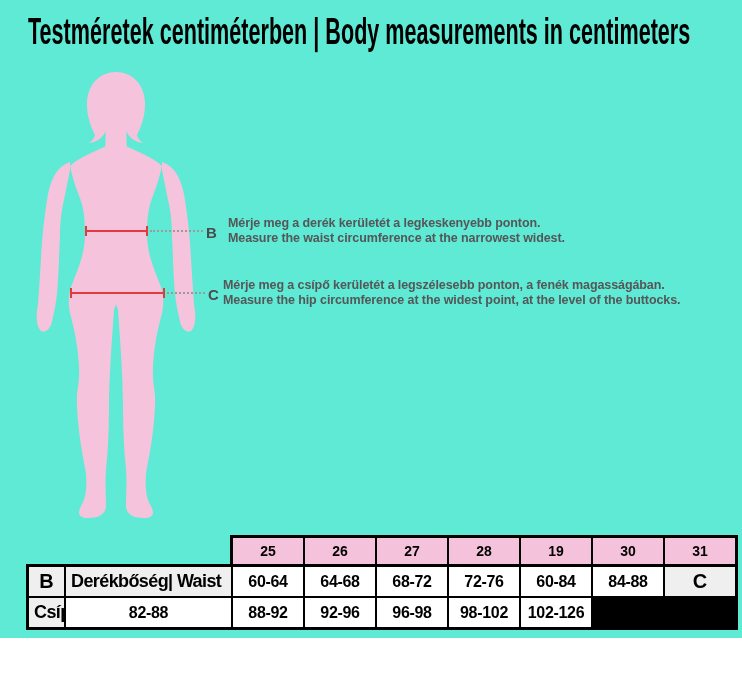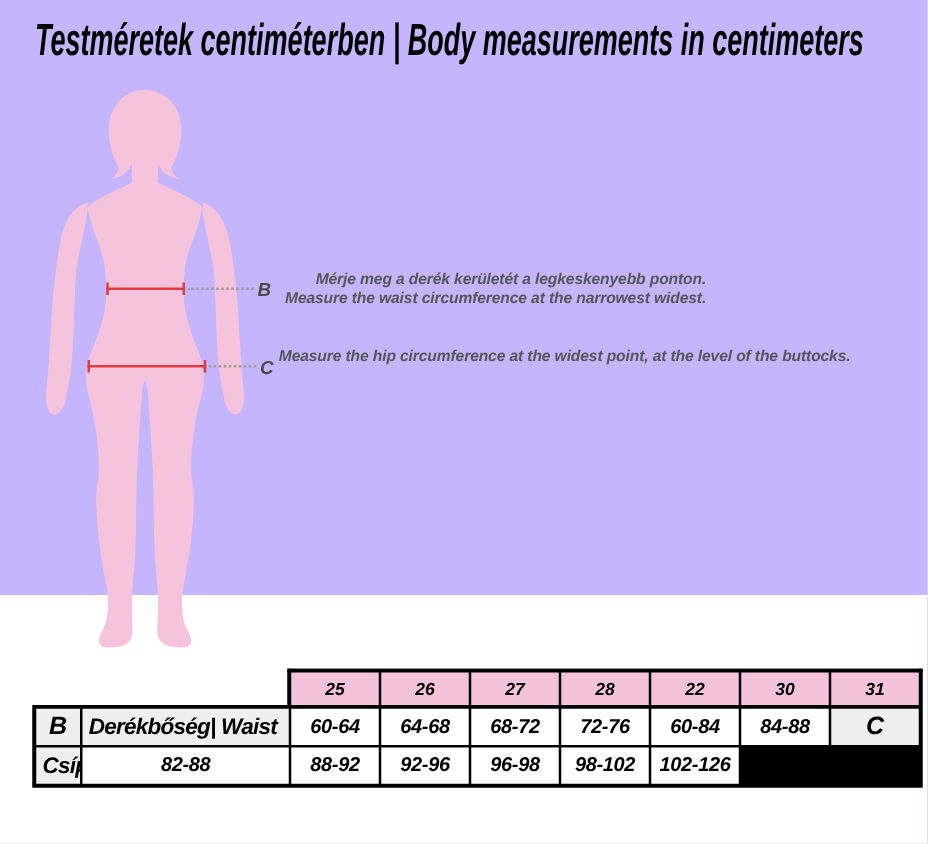--- a/index.html
+++ b/index.html
@@ -1,18 +1,18 @@
 <!DOCTYPE html>
 <html><head>
 <meta charset="utf-8">
 <style>
   html,body{margin:0;padding:0;}
   body{width:742px;height:675px;background:#ffffff;overflow:hidden;
        font-family:"Liberation Sans",sans-serif;}
-  .page{position:relative;width:742px;height:476px;background:#c4b5fd;font-style:italic;}
+  .page{position:relative;width:742px;height:638px;background:#5eead4;}
 
   
   .title{position:absolute;left:28px;top:11px;margin:0;
          font-size:36px;font-weight:bold;color:#000;white-space:nowrap;
          transform:scaleX(0.60);transform-origin:0 0;letter-spacing:0;}
 
   
   .figure{position:absolute;left:32px;top:58px;}
 
   
@@ -27,21 +27,21 @@
   .leader{position:absolute;height:0;border-top:2px dotted #9b9b9b;}
   .leader-b{left:150px;top:230px;width:53px;}
   .leader-c{left:167px;top:292px;width:38px;}
 
   .mletter{position:absolute;font-size:15px;font-weight:bold;color:#4a4b4d;line-height:1;}
   .mletter-b{left:206px;top:225px;}
   .mletter-c{left:208px;top:287px;}
 
   .ann{position:absolute;font-size:12.5px;font-weight:bold;color:#555658;
        line-height:1.16;letter-spacing:-0.1px;white-space:nowrap;}
-  .ann-b{left:228px;top:216px;text-align:right;}
+  .ann-b{left:228px;top:216px;}
   .ann-c{left:223px;top:278px;}
 
   
   .size-table{position:absolute;left:26px;top:535px;font-weight:bold;color:#000;}
   .size-header{margin-left:204px;width:508px;box-sizing:border-box;height:29px;
        border:3px solid #000;border-bottom:none;background:#000;
        display:grid;grid-template-columns:repeat(7,70px);gap:2px;}
   .size-body{width:712px;box-sizing:border-box;border:3px solid #000;background:#000;
        display:grid;grid-template-columns:35px 165px repeat(7,70px);gap:2px;}
   .cell{display:flex;align-items:center;justify-content:center;height:29px;}
@@ -95,30 +95,31 @@
   <div class="mletter mletter-b">B</div>
   <div class="ann ann-b">
     <div>Mérje meg a derék kerületét a legkeskenyebb ponton.</div>
     <div>Measure the waist circumference at the narrowest widest.</div>
   </div>
 
   <div class="mline mline-c"></div>
   <div class="leader leader-c"></div>
   <div class="mletter mletter-c">C</div>
   <div class="ann ann-c">
+    <div>Mérje meg a csípő kerületét a legszélesebb ponton, a fenék magasságában.</div>
     <div>Measure the hip circumference at the widest point, at the level of the buttocks.</div>
   </div>
 
   <div class="size-table">
     <div class="size-header">
         <div class="cell size-cell">25</div>
         <div class="cell size-cell">26</div>
         <div class="cell size-cell">27</div>
         <div class="cell size-cell">28</div>
-        <div class="cell size-cell">22</div>
+        <div class="cell size-cell">19</div>
         <div class="cell size-cell">30</div>
         <div class="cell size-cell">31</div>
       </div>
     <div class="size-body">
         <div class="cell letter-cell">B</div>
         <div class="cell label-cell">Derékbőség| Waist</div>
         <div class="cell data-cell">60-64</div>
         <div class="cell data-cell">64-68</div>
         <div class="cell data-cell">68-72</div>
         <div class="cell data-cell">72-76</div>

